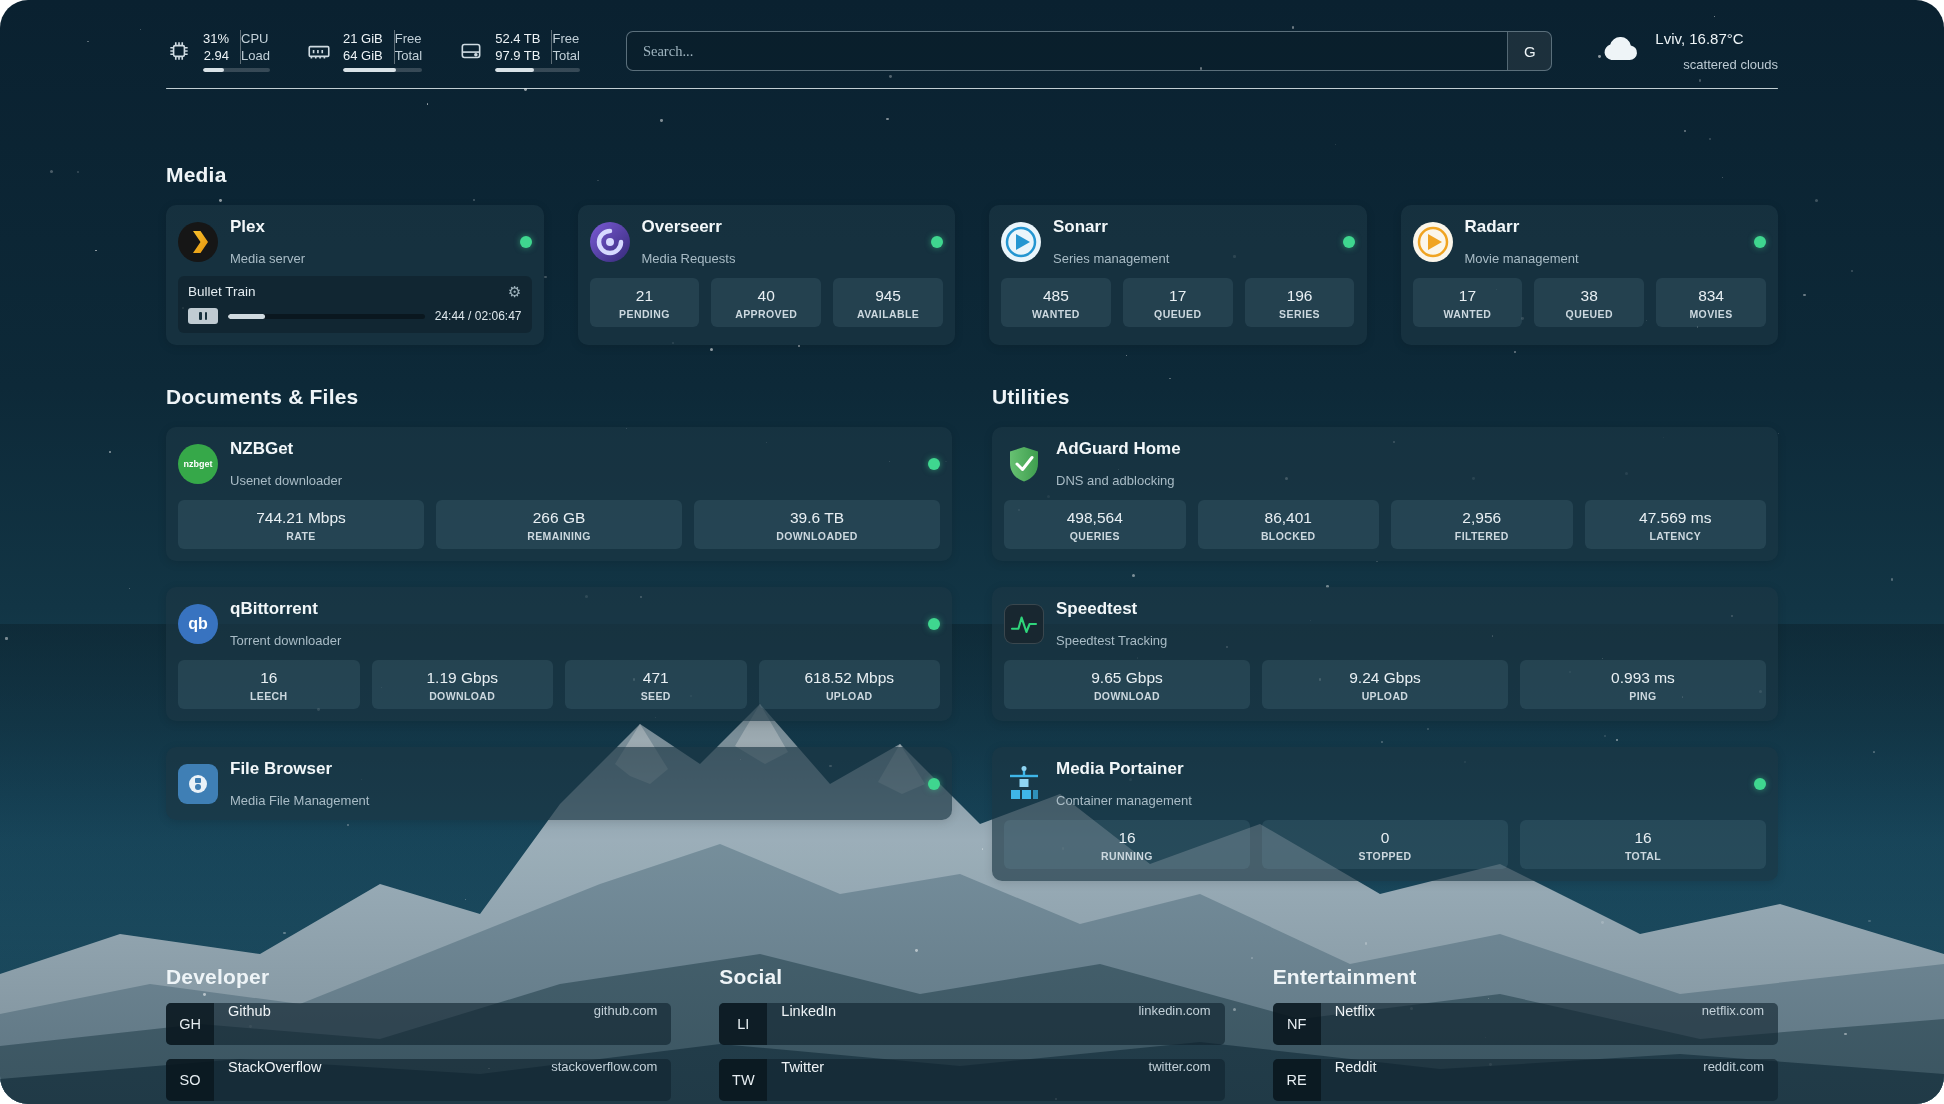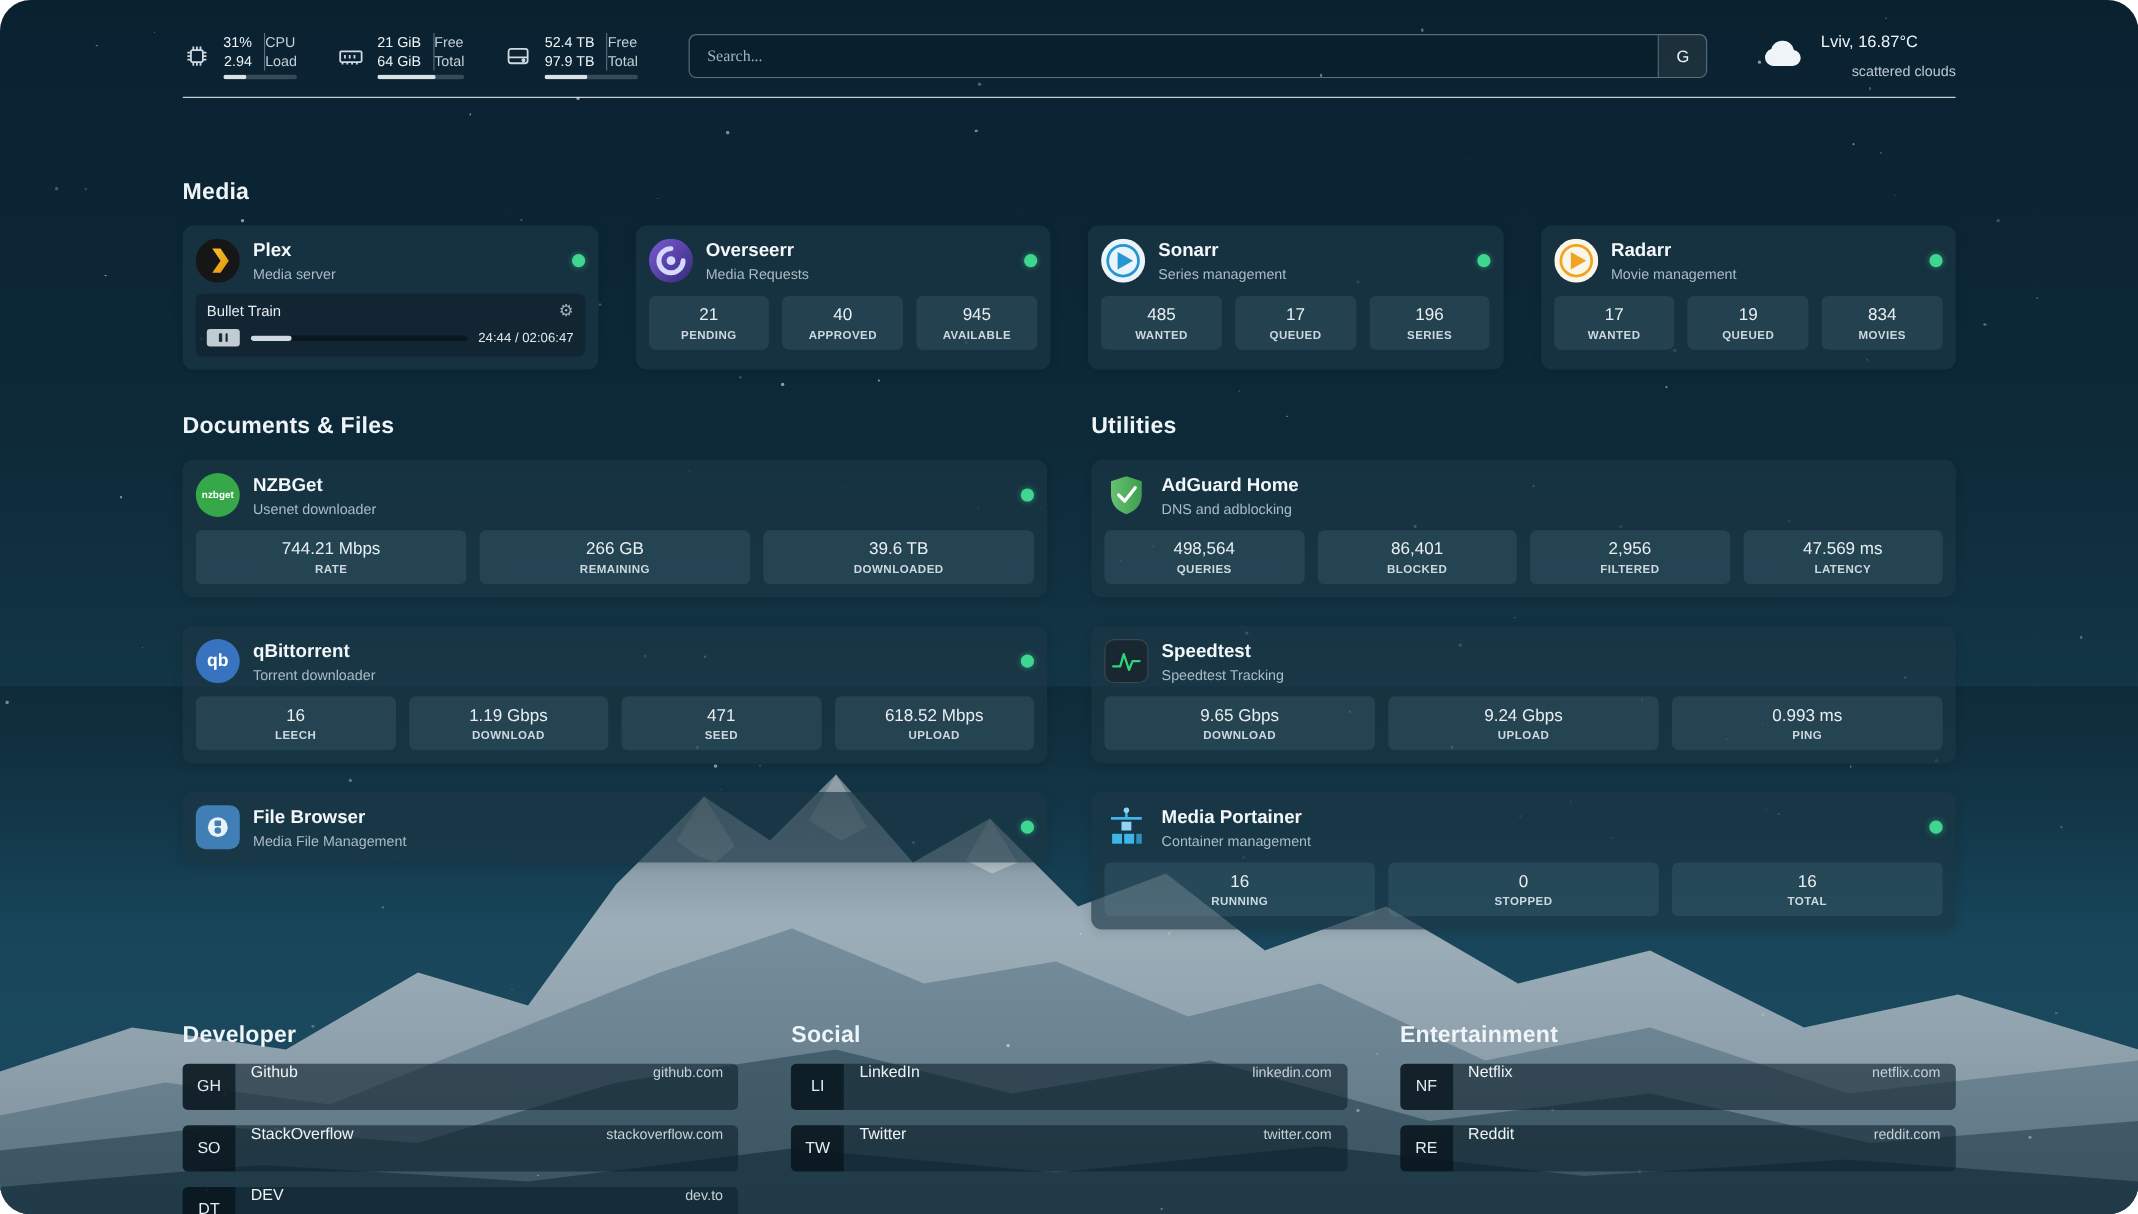--- a/index.html
+++ b/index.html
@@ -50,21 +50,21 @@
   
   h2.section-title { font-size:21px; font-weight:600; color:#eef4f7; letter-spacing:0.2px; }
   .media-section { margin-top:74px; }
   .media-grid { display:grid; grid-template-columns:repeat(4,1fr); gap:34px; margin-top:18px; }
 
   .card { background:rgba(27,54,68,0.66); border-radius:10px; padding:12px; cursor:pointer;
     box-shadow:0 2px 10px rgba(0,0,0,0.12); }
   .card-head { display:flex; align-items:center; gap:12px; }
   .app-icon { width:40px; height:40px; flex:0 0 40px; }
   .app-icon svg { display:block; }
-  .card-titles { display:flex; flex-direction:column; gap:4px; min-width:0; }
+  .card-titles { display:flex; flex-direction:column; gap:14px; min-width:0; }
   .card-name { font-size:17px; font-weight:600; color:#f2f7f9; white-space:nowrap; }
   .card-sub { font-size:13px; color:#a9bcc6; white-space:nowrap; }
   .dot { margin-left:auto; width:12px; height:12px; border-radius:50%; background:#3fd68f;
     box-shadow:0 0 6px rgba(63,214,143,0.55); flex:0 0 12px; }
 
   .stats { display:flex; gap:12px; margin-top:12px; }
   .stat { flex:1; background:rgba(133,176,196,0.13); border-radius:6px; text-align:center; padding:9px 4px 7px; }
   .stat-value { font-size:15.5px; color:#e8eff3; white-space:nowrap; }
   .stat-label { font-size:10.5px; font-weight:700; color:#ccd8df; letter-spacing:0.4px; margin-top:3px; }
 
@@ -435,21 +435,21 @@
               <div class="card-sub">Movie management</div>
             </div>
             <span class="dot"></span>
           </div>
           <div class="stats">
             <div class="stat">
               <div class="stat-value">17</div>
               <div class="stat-label">WANTED</div>
             </div>
             <div class="stat">
-              <div class="stat-value">19</div>
+              <div class="stat-value">38</div>
               <div class="stat-label">QUEUED</div>
             </div>
             <div class="stat">
               <div class="stat-value">834</div>
               <div class="stat-label">MOVIES</div>
             </div>
           </div>
         </div>
       </div>
     </div>

